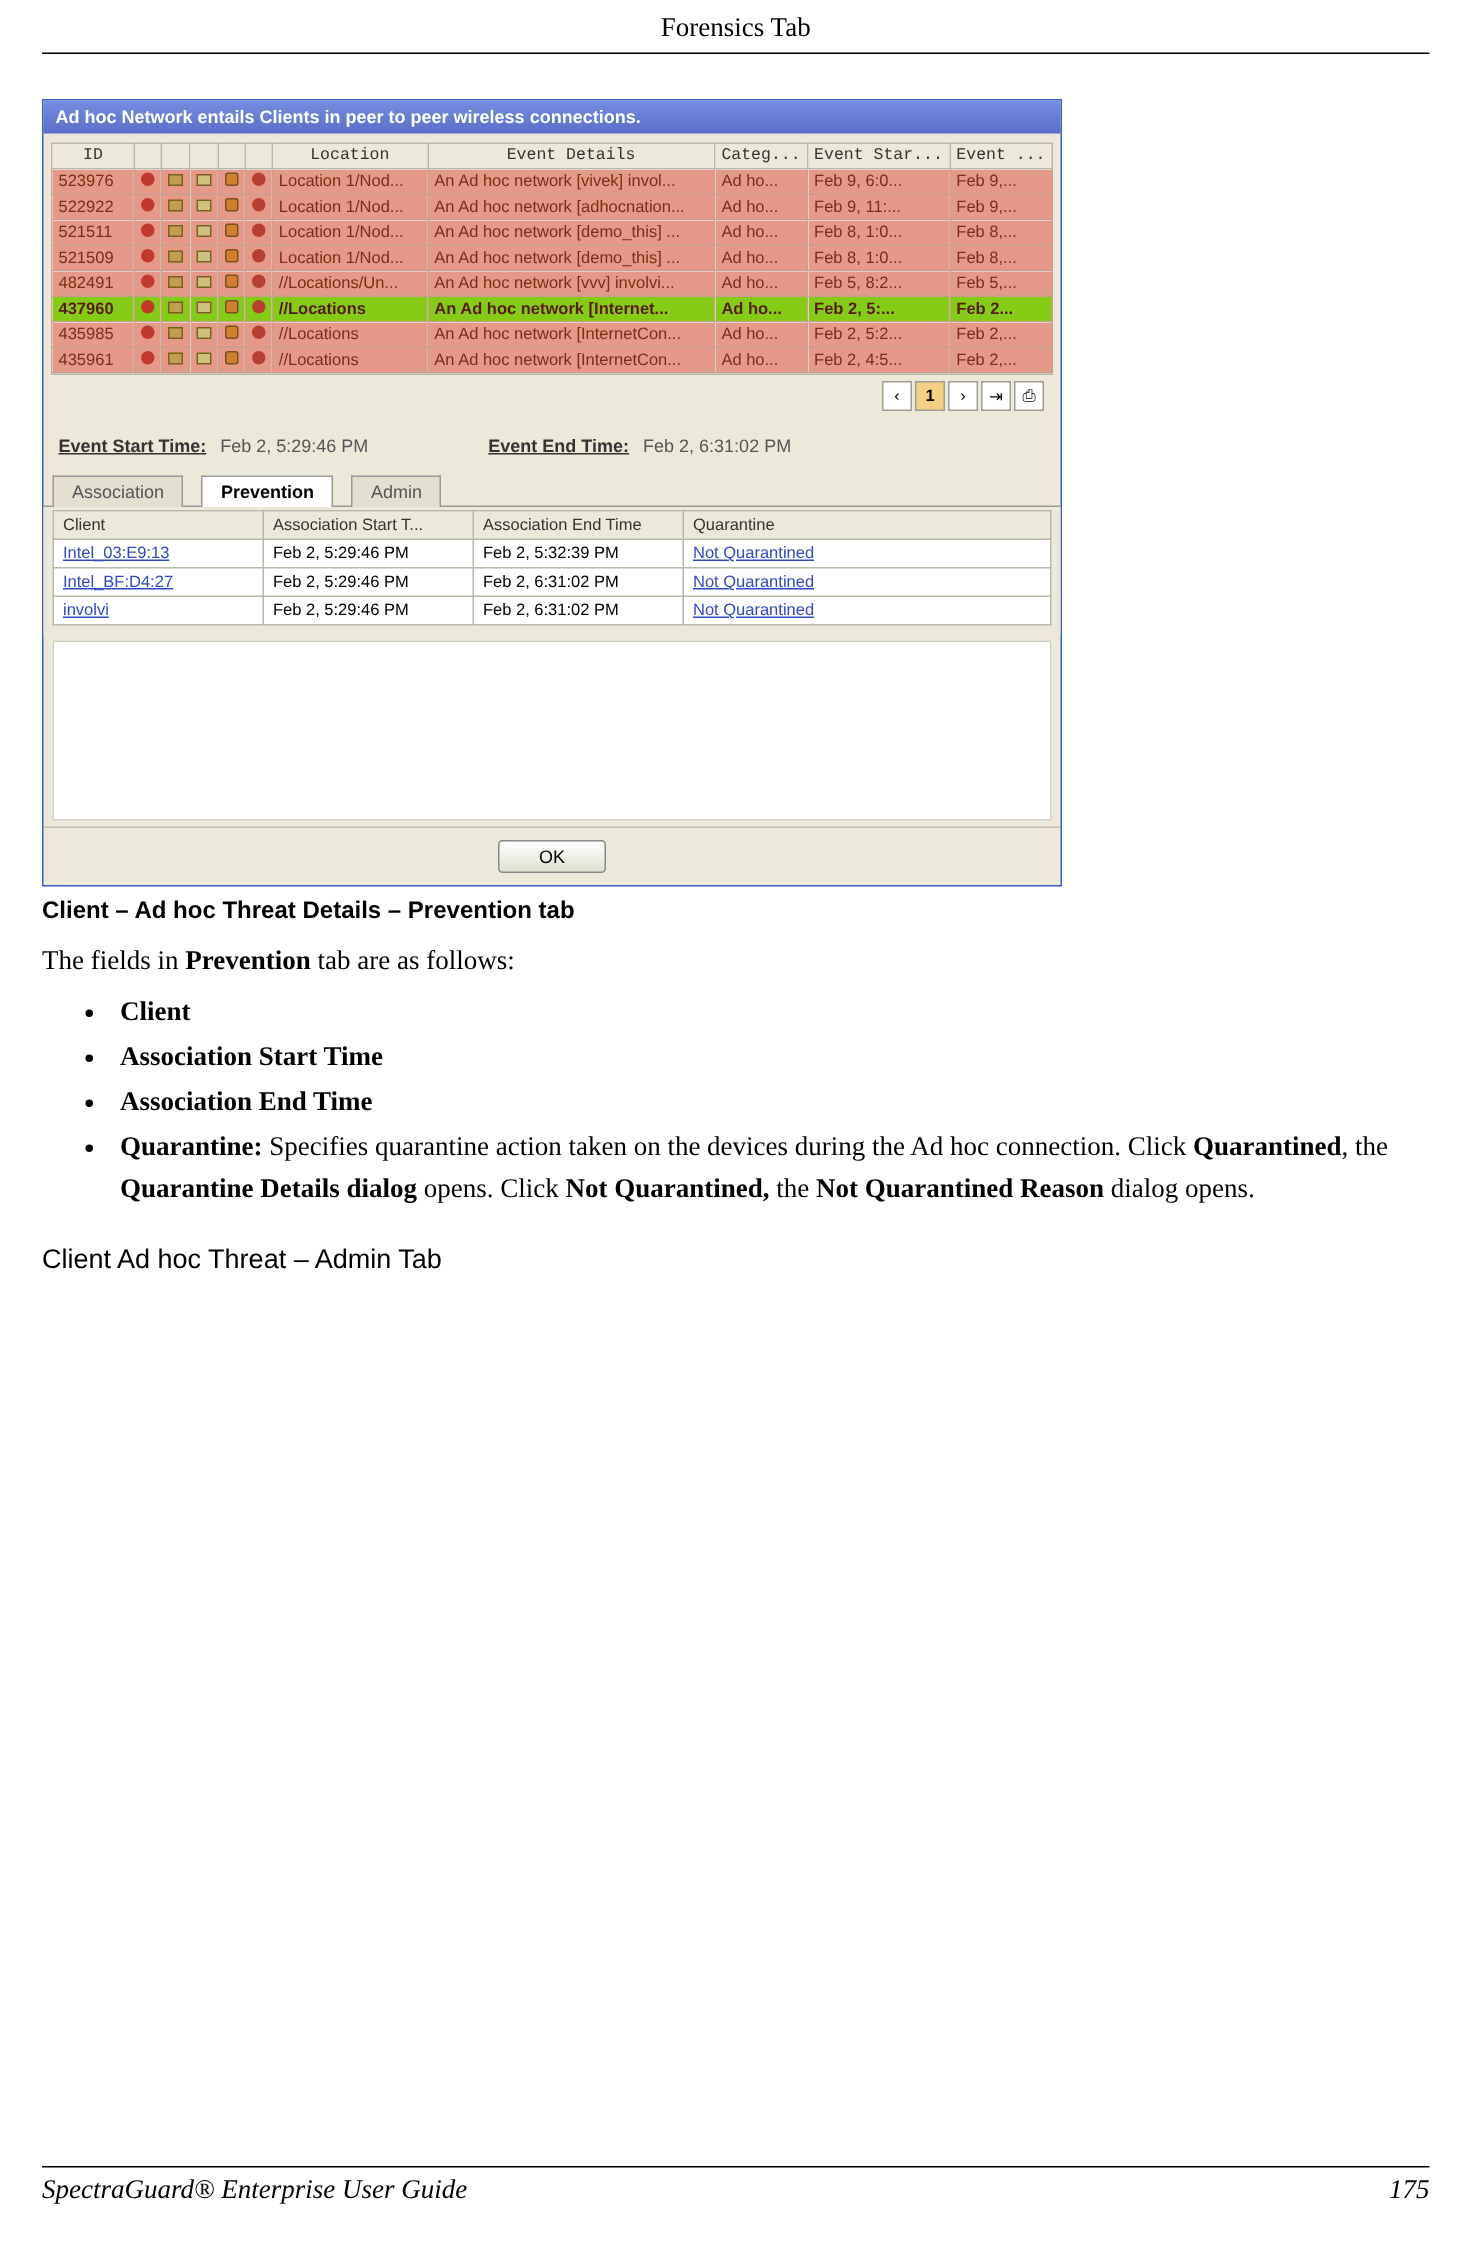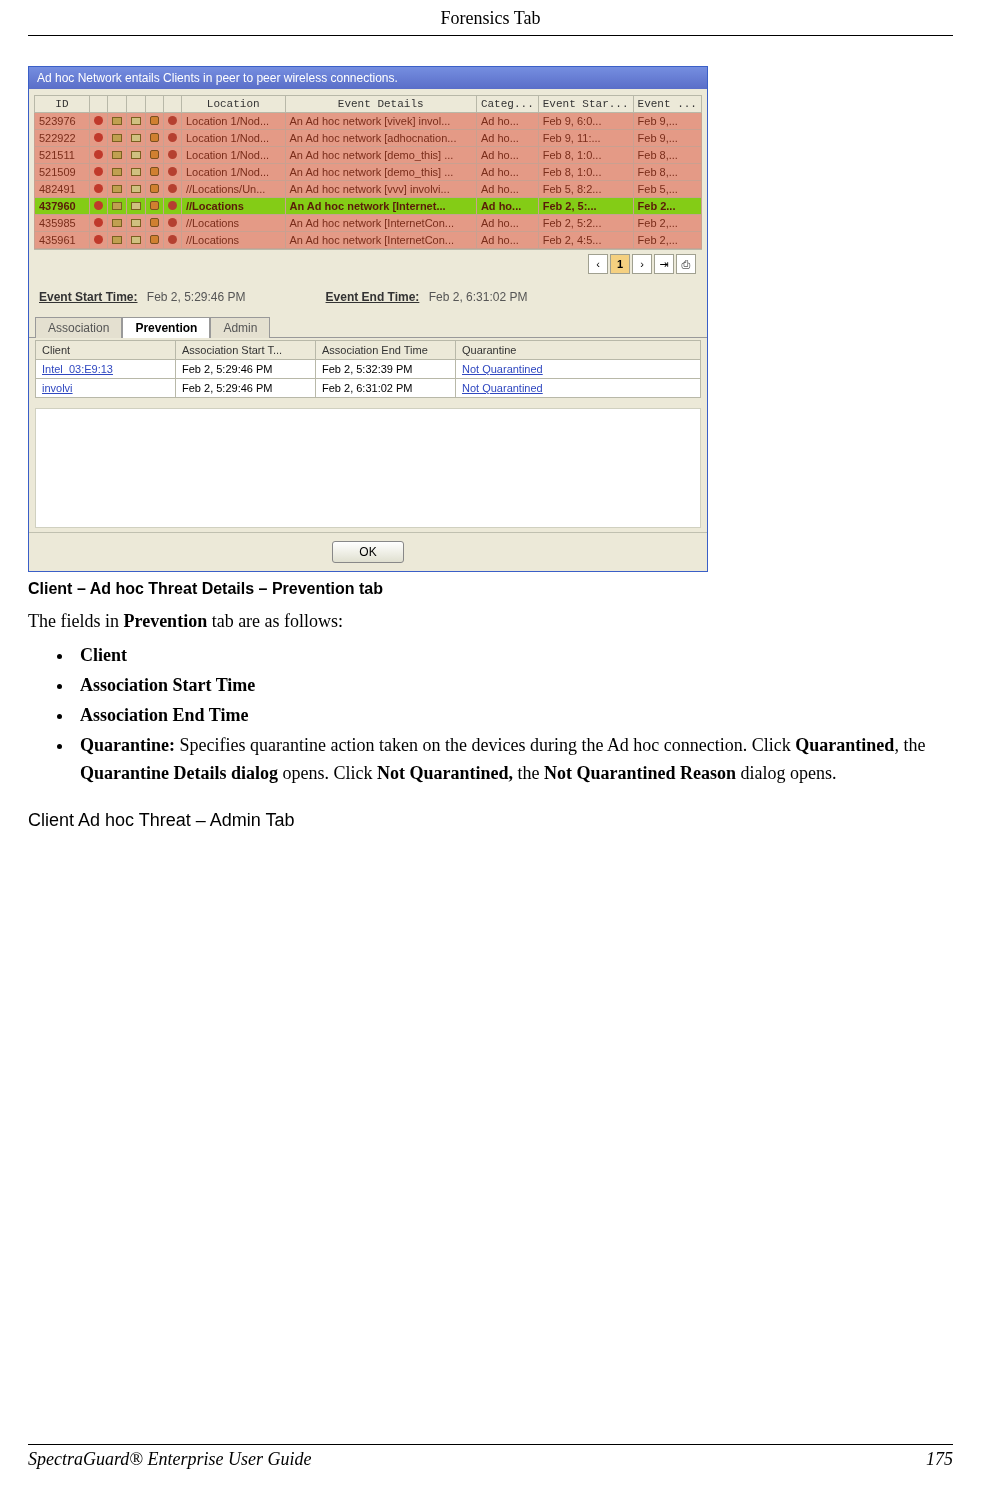--- a/index.html
+++ b/index.html
@@ -47,21 +47,21 @@
     color: #fff;
     font-weight: bold;
     font-size: 12px;
     display: flex; align-items: center; justify-content: center;
     cursor: pointer;
   }
   .caption-bar {
     background: linear-gradient(#758ee0, #5a6ec8);
     color: #fff;
     padding: 4px 8px;
-    font-weight: normal;
+    font-weight: bold;
     font-size: 12px;
   }
   .grid-wrap { padding: 6px 5px 0 5px; }
   table.grid {
     border-collapse: collapse;
     width: 100%;
     font-size: 11px;
     background: #fff;
   }
   table.grid th {
@@ -109,21 +109,21 @@
     display: flex;
     gap: 80px;
     padding: 12px 10px;
     font-size: 12px;
     color: #555;
   }
   .times-row b { color: #333; margin-right: 6px; text-decoration: underline; }
   .subtabs {
     display: flex;
     padding: 0 6px;
-    gap: 0;
+    gap: 12px;
     border-bottom: 1px solid #999;
     font-size: 12px;
   }
   .subtab {
     border: 1px solid #999;
     border-bottom: none;
     background: #e4e0d0;
     padding: 3px 12px;
     color: #555;
     cursor: pointer;
@@ -371,20 +371,26 @@
           </tr>
         </thead>
         <tbody id="prev-body">
             <tr>
               <td class="linkcell">Intel_03:E9:13</td>
               <td>Feb 2, 5:29:46 PM</td>
               <td>Feb 2, 5:32:39 PM</td>
               <td class="linkcell">Not Quarantined</td>
             </tr>
             <tr>
+              <td class="linkcell">Intel_BF:D4:27</td>
+              <td>Feb 2, 5:29:46 PM</td>
+              <td>Feb 2, 6:31:02 PM</td>
+              <td class="linkcell">Not Quarantined</td>
+            </tr>
+            <tr>
               <td class="linkcell">involvi</td>
               <td>Feb 2, 5:29:46 PM</td>
               <td>Feb 2, 6:31:02 PM</td>
               <td class="linkcell">Not Quarantined</td>
             </tr>
           </tbody>
       </table>
     </div>
 
     <div class="lower-pad"></div>

